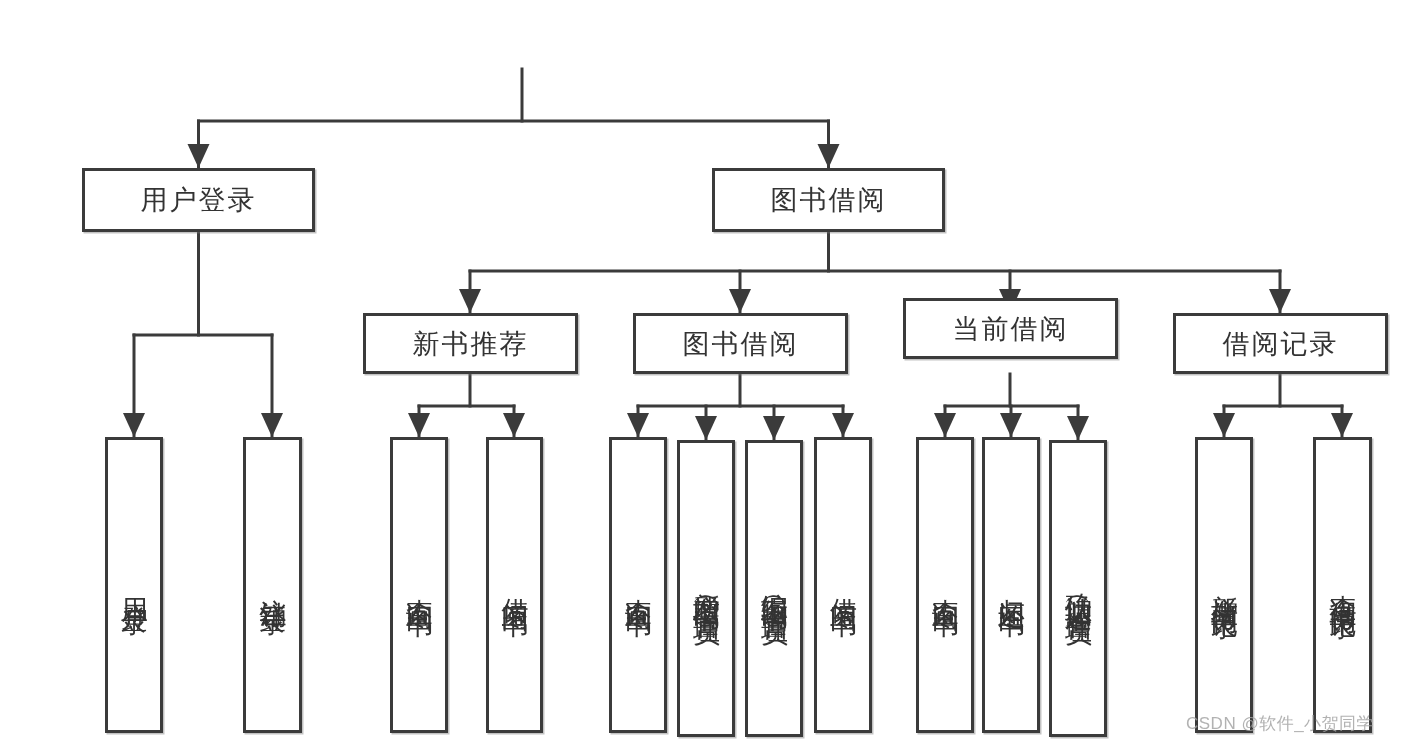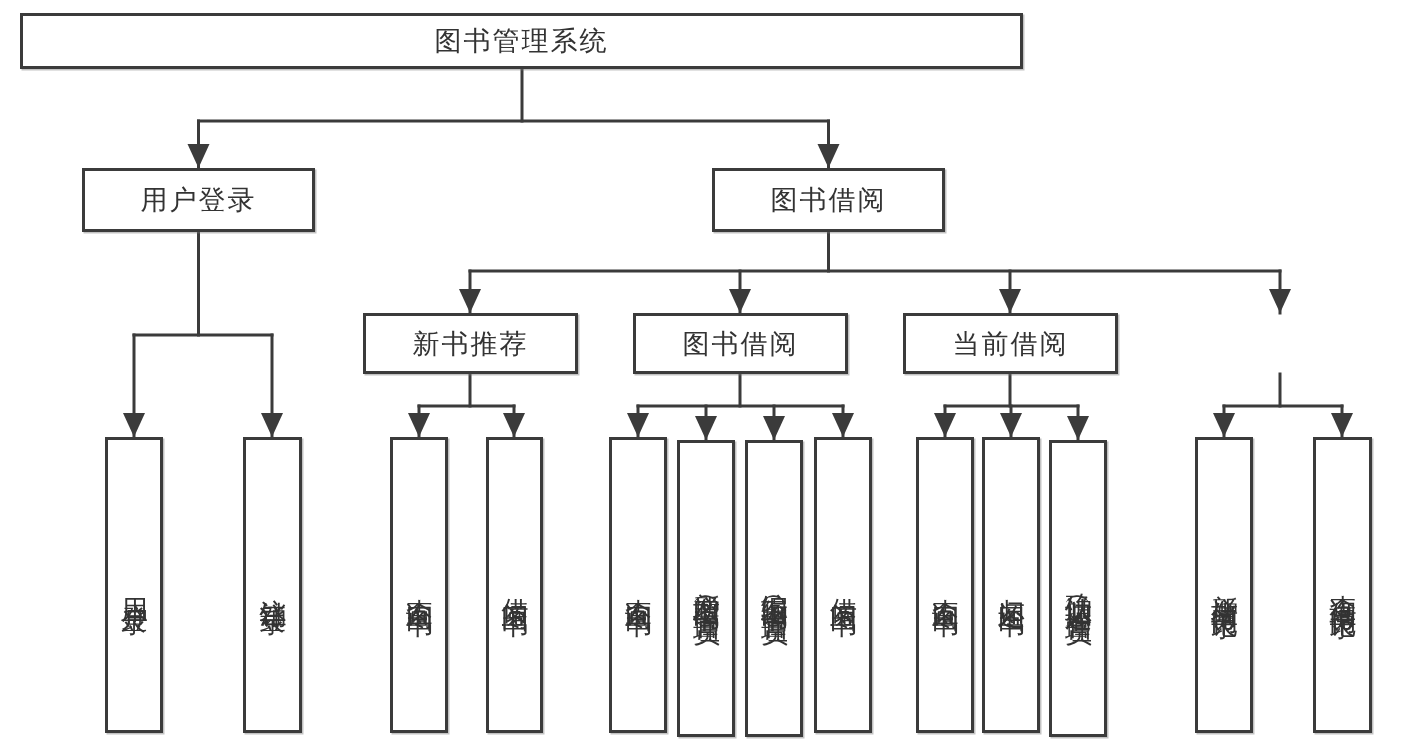--- a/index.html
+++ b/index.html
@@ -115,39 +115,39 @@
     </g>
 
     <g stroke="#3b3b3b" stroke-width="3" stroke-linecap="square" fill="none">
       <line x1="1280" y1="374" x2="1280" y2="406"></line>
       <line x1="1224" y1="406" x2="1342" y2="406"></line>
       <line x1="1224" y1="406" x2="1224" y2="437" marker-end="url(#arw)"></line>
       <line x1="1342" y1="406" x2="1342" y2="437" marker-end="url(#arw)"></line>
     </g>
   </svg>
 
-  <div class="node h" style="left:20px; top:13px; width:1003px; height:56px">
-    <span class="lbl">图书管理系统</span>
-  </div>
 
   <div class="node h" style="left:82px; top:168px; width:233px; height:64px">
     <span class="lbl">用户登录</span>
   </div>
   <div class="node h" style="left:712px; top:168px; width:233px; height:64px">
     <span class="lbl">图书借阅</span>
   </div>
 
   <div class="node h" style="left:633px; top:313px; width:215px; height:61px">
     <span class="lbl">图书借阅</span>
   </div>
   <div class="node h" style="left:363px; top:313px; width:215px; height:61px">
     <span class="lbl">新书推荐</span>
   </div>
-  <div class="node h" style="left:903px; top:313px; width:215px; height:61px">
+  <div class="node h" style="left:903px; top:298px; width:215px; height:61px">
     <span class="lbl">当前借阅</span>
+  </div>
+  <div class="node h" style="left:1173px; top:313px; width:215px; height:61px">
+    <span class="lbl">借阅记录</span>
   </div>
 
   <div class="node v" style="left:105px; top:437px; width:58px; height:296px">
     <span class="lbl">用户登录</span>
   </div>
   <div class="node v" style="left:243px; top:437px; width:59px; height:296px">
     <span class="lbl">注销登录</span>
   </div>
 
   <div class="node v" style="left:390px; top:437px; width:58px; height:296px">
@@ -180,13 +180,14 @@
     <span class="lbl">确认归还（管理员）</span>
   </div>
 
   <div class="node v" style="left:1195px; top:437px; width:58px; height:296px">
     <span class="lbl">新增借阅记录</span>
   </div>
   <div class="node v" style="left:1313px; top:437px; width:59px; height:296px">
     <span class="lbl">查询借阅记录</span>
   </div>
 
+  <div id="watermark">CSDN @软件_小贺同学</div>
 </div>
 
 </body></html>

